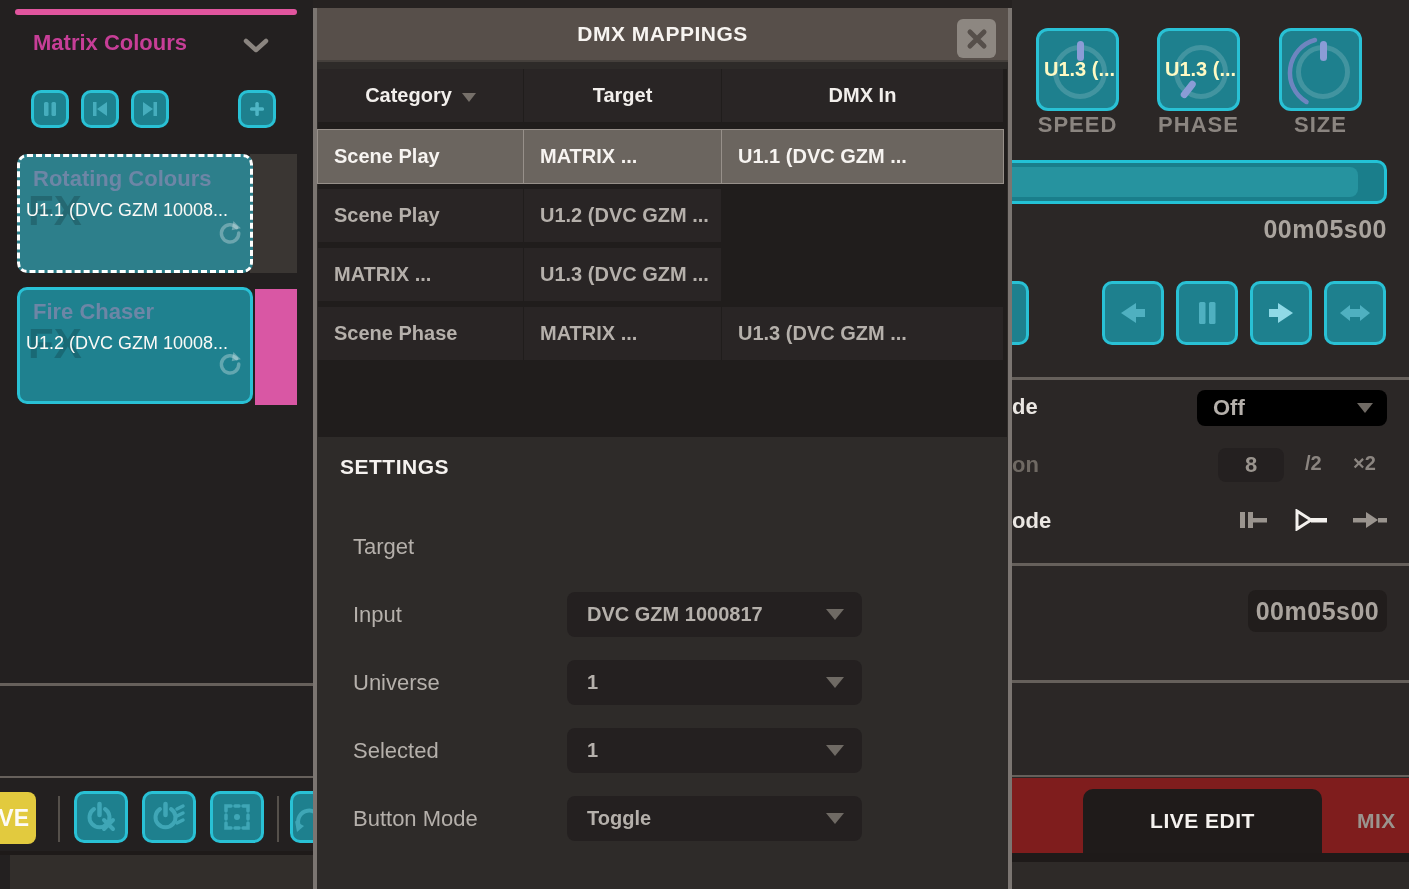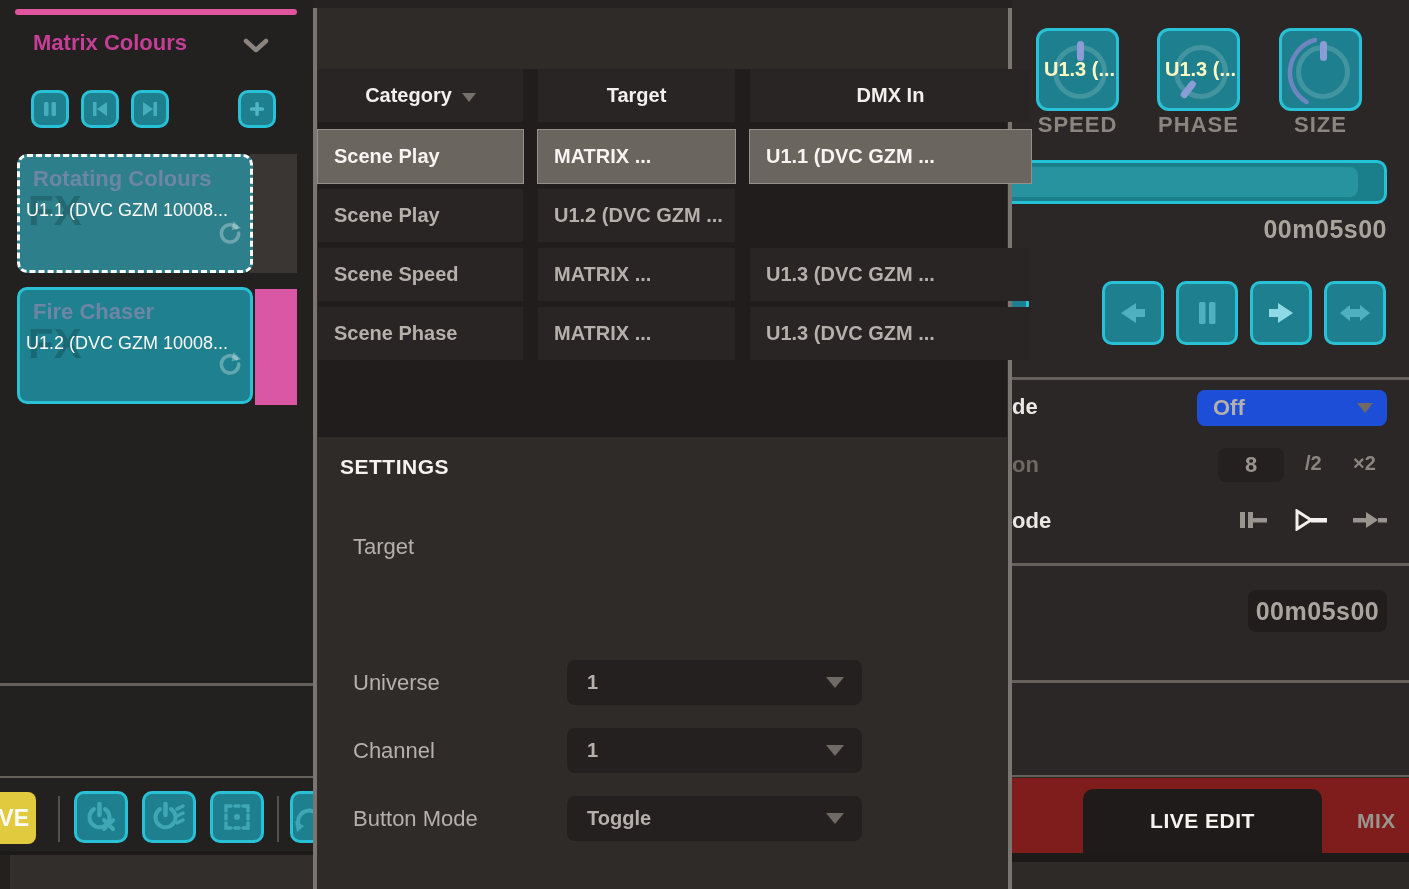--- a/index.html
+++ b/index.html
@@ -50,21 +50,21 @@
   .progress{position:absolute;left:0;top:160px;width:375px;height:44px;background:#1a7e8b;
             border:3px solid #23c2d6;border-left:none;border-radius:0 10px 10px 0;}
   .progress-fill{position:absolute;left:0;top:4px;bottom:4px;width:93%;background:#26939f;border-radius:0 8px 8px 0;}
   .time-big{position:absolute;left:170px;top:215px;width:205px;text-align:right;
             font-size:25px;font-weight:bold;color:#aaa49e;letter-spacing:0.5px;}
   .tr-btn{width:62px;height:64px;top:281px;}
   .tr-part{position:absolute;left:0;top:281px;width:17px;height:64px;background:#1e808e;
            border:3px solid #29c1d5;border-left:none;border-radius:0 10px 10px 0;}
   .r-label{position:absolute;left:0;font-size:22px;font-weight:bold;color:#ebe7e3;}
   .r-label.dim{color:#6f6963;}
-  .mini-dd{position:absolute;left:185px;top:390px;width:190px;height:36px;background:#1d4ed8;border-radius:8px;
+  .mini-dd{position:absolute;left:185px;top:390px;width:190px;height:36px;background:#000000;border-radius:8px;
            display:flex;align-items:center;padding:0 16px;font-size:22px;font-weight:bold;color:#b5b0ab;}
   .mini-dd .caret{position:absolute;right:14px;border-left-width:8px;border-right-width:8px;border-top-width:10px;}
   .num-box{position:absolute;left:206px;top:448px;width:66px;height:34px;background:#242020;border-radius:8px;
            display:flex;align-items:center;justify-content:center;font-size:22px;font-weight:bold;color:#9a948e;}
   .mul-btn{position:absolute;top:452px;font-size:20px;font-weight:bold;color:#8b8580;}
   .time-field{position:absolute;left:236px;top:590px;width:139px;height:42px;background:#211d1c;border-radius:8px;
               display:flex;align-items:center;justify-content:center;font-size:25px;font-weight:bold;color:#aaa49e;letter-spacing:0.5px;}
   .tabbar{position:absolute;left:0;right:0;top:778px;height:75px;background:#7f1d1d;}
   .tab-live{position:absolute;left:71px;top:11px;width:239px;height:64px;background:#1f1b1a;border-radius:10px 10px 0 0;
             display:flex;align-items:center;justify-content:center;font-size:21px;font-weight:bold;color:#f5f2ef;letter-spacing:0.5px;}
@@ -76,21 +76,21 @@
   
   .modal{position:absolute;left:313px;top:0;width:699px;height:889px;}
   .modal-frame{position:absolute;left:0;right:0;top:8px;bottom:0;background:#2e2b29;
                border-left:4px solid #7b7571;border-right:4px solid #7b7571;}
   .modal-header{position:absolute;left:0;right:0;top:0;height:54px;background:#574f4a;border-bottom:2px solid #45403c;
                 display:flex;align-items:center;justify-content:center;}
   .modal-title{font-size:21px;font-weight:bold;color:#f7f4f1;letter-spacing:0.5px;}
   .modal-close{position:absolute;right:12px;top:11px;width:39px;height:39px;border-radius:6px;background:#8d8781;
                display:flex;align-items:center;justify-content:center;}
   .dmx-table{position:absolute;left:1px;top:61px;width:689px;height:368px;background:#201d1c;}
-  .t-row{position:absolute;left:0;width:689px;display:grid;grid-template-columns:205px 197px 281px;column-gap:15px;}
+  .t-row{position:absolute;left:0;width:689px;display:grid;grid-template-columns:205px 197px 281px;column-gap:1px;}
   .t-cell{background:#292525;display:flex;align-items:center;font-size:20px;font-weight:600;color:#b5b0ab;
           padding-left:16px;overflow:hidden;white-space:nowrap;}
   .t-head .t-cell{height:55px;justify-content:center;padding-left:0;font-weight:bold;color:#f2efec;}
   .t-row .t-cell{height:53px;}
   .t-row.sel .t-cell{background:#6b655f;color:#f7f4f1;font-weight:bold;box-shadow:0 0 0 1px #97908a;}
   .sort-tri{width:0;height:0;border-left:7px solid transparent;border-right:7px solid transparent;
             border-top:9px solid #76706a;margin-left:10px;margin-top:3px;}
   .settings-head{position:absolute;left:23px;top:447px;font-size:21px;font-weight:bold;color:#f5f2ef;letter-spacing:0.5px;}
   .form-row{position:absolute;left:0;right:0;height:45px;}
   .form-label{position:absolute;left:36px;top:0;height:45px;line-height:45px;font-size:22px;color:#b5b0ab;}
@@ -313,20 +313,28 @@
         <span>MIX</span>
       </div>
     </div>
     <div class="r-bottom1"></div>
     <div class="r-bottom2"></div>
   </div>
 
   <div class="modal">
     <div class="modal-frame">
 
+      <div class="modal-header">
+        <div class="modal-title">DMX MAPPINGS</div>
+        <div class="modal-close">
+          <svg width="22" height="22" viewBox="0 0 22 22">
+            <path d="M4 4 L18 18 M18 4 L4 18" stroke="#564f4a" stroke-width="5" stroke-linecap="round"></path>
+            </svg>
+        </div>
+      </div>
 
       <div class="dmx-table">
         <div class="t-row t-head" style="top:0;">
           <div class="t-cell">
             <span>Category</span>
             <div class="sort-tri"></div>
           </div>
           <div class="t-cell">
             <span>Target</span>
           </div>
@@ -337,45 +345,51 @@
         <div class="t-row sel" style="top:61px;">
           <div class="t-cell">Scene Play</div>
           <div class="t-cell">MATRIX ...</div>
           <div class="t-cell">U1.1 (DVC GZM ...</div>
         </div>
         <div class="t-row" style="top:120px;">
           <div class="t-cell">Scene Play</div>
           <div class="t-cell">U1.2 (DVC GZM ...</div>
         </div>
         <div class="t-row" style="top:179px;">
-          <div class="t-cell">Scene Speed</div>
           <div class="t-cell">MATRIX ...</div>
           <div class="t-cell">U1.3 (DVC GZM ...</div>
         </div>
         <div class="t-row" style="top:238px;">
           <div class="t-cell">Scene Phase</div>
           <div class="t-cell">MATRIX ...</div>
           <div class="t-cell">U1.3 (DVC GZM ...</div>
         </div>
       </div>
 
       <div class="settings-head">SETTINGS</div>
 
       <div class="form-row" style="top:516px;">
         <div class="form-label">Target</div>
+      </div>
+      <div class="form-row" style="top:584px;">
+        <div class="form-label">Input</div>
+        <div class="dd">
+          <span>DVC GZM 1000817</span>
+          <div class="caret"></div>
+        </div>
       </div>
       <div class="form-row" style="top:652px;">
         <div class="form-label">Universe</div>
         <div class="dd">
           <span>1</span>
           <div class="caret"></div>
         </div>
       </div>
       <div class="form-row" style="top:720px;">
-        <div class="form-label">Channel</div>
+        <div class="form-label">Selected</div>
         <div class="dd">
           <span>1</span>
           <div class="caret"></div>
         </div>
       </div>
       <div class="form-row" style="top:788px;">
         <div class="form-label">Button Mode</div>
         <div class="dd">
           <span>Toggle</span>
           <div class="caret"></div>

